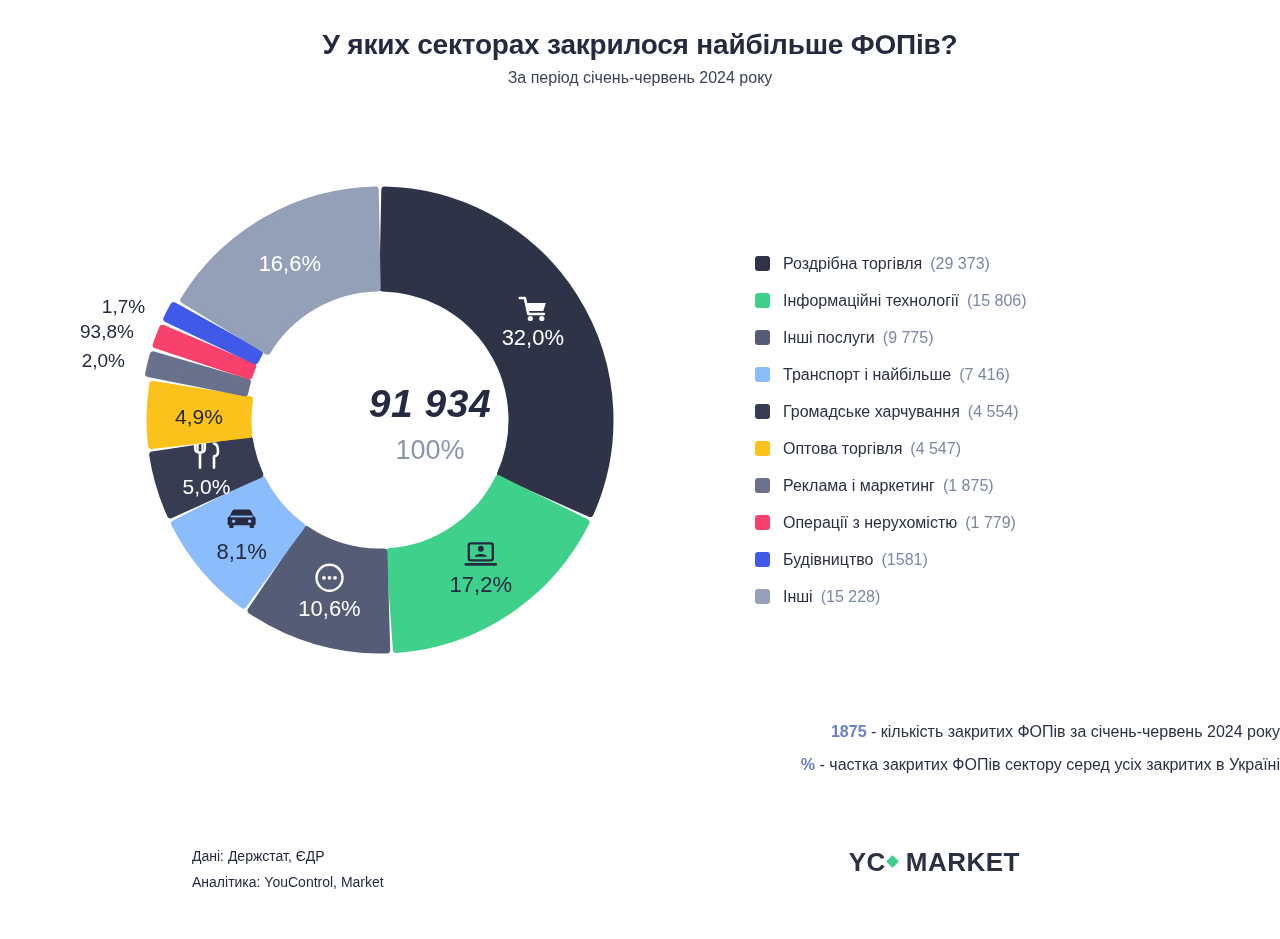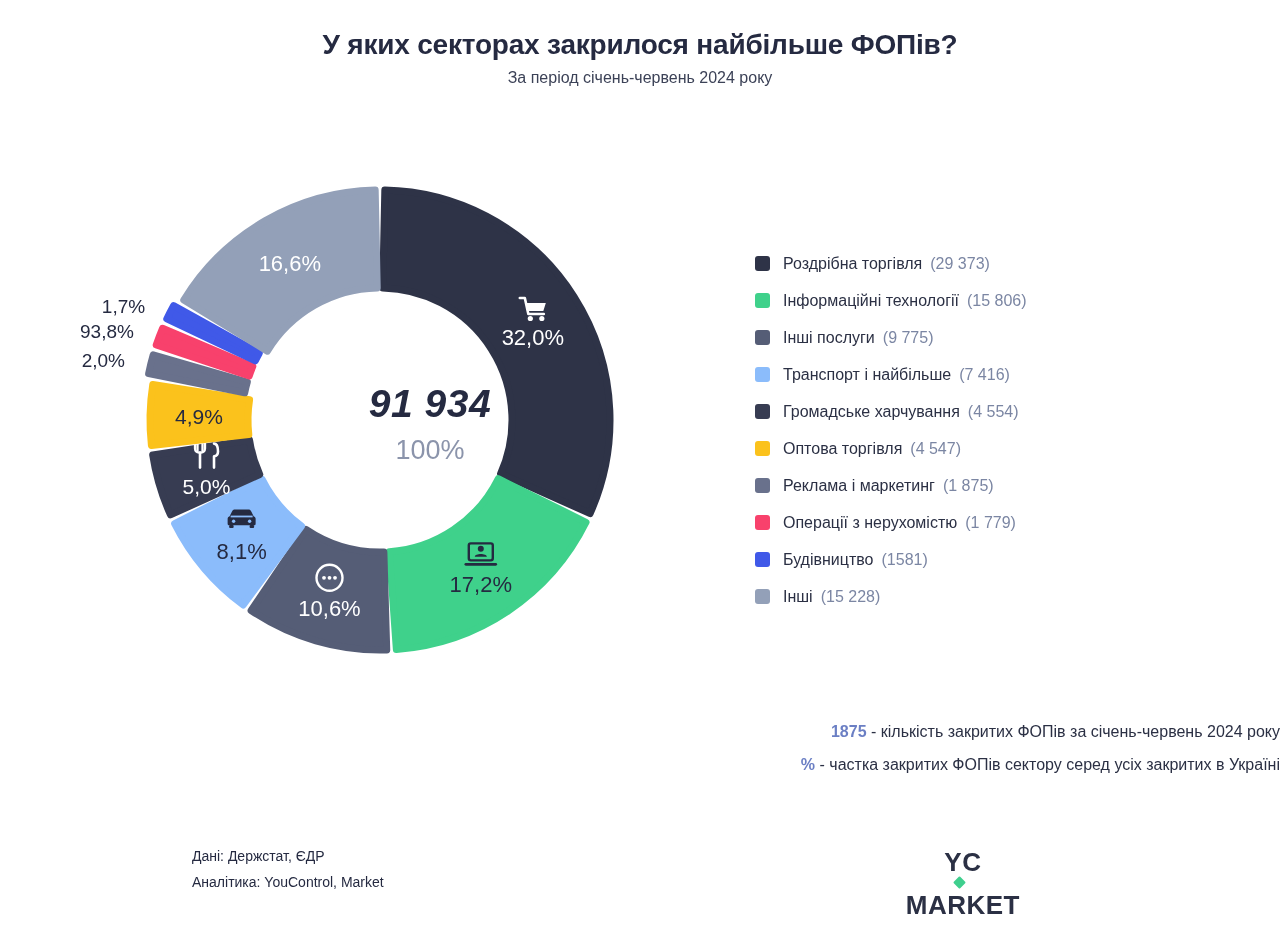--- a/index.html
+++ b/index.html
@@ -168,21 +168,20 @@
   .logo {
     position: absolute;
     right: 160px;
     top: 8px;
     display: flex;
     align-items: center;
     font-size: 26px;
     font-weight: bold;
     color: #2b3044;
     letter-spacing: 0.5px;
-    flex-direction: column;
   }
   .logo-yc { position: relative; display: inline-block; }
   .logo-dot {
     display: inline-block;
     width: 9px;
     height: 9px;
     background: #3fcf8e;
     margin: 0 9px 3px 2px;
     transform: rotate(45deg);
     border-radius: 1px;

